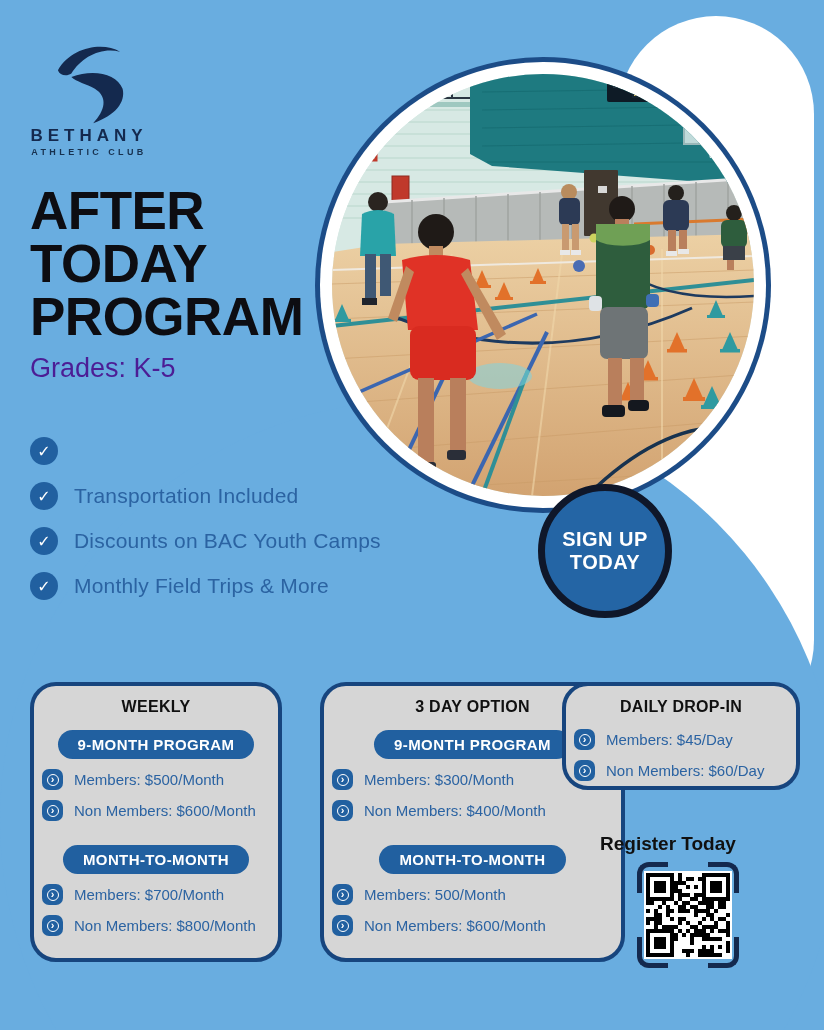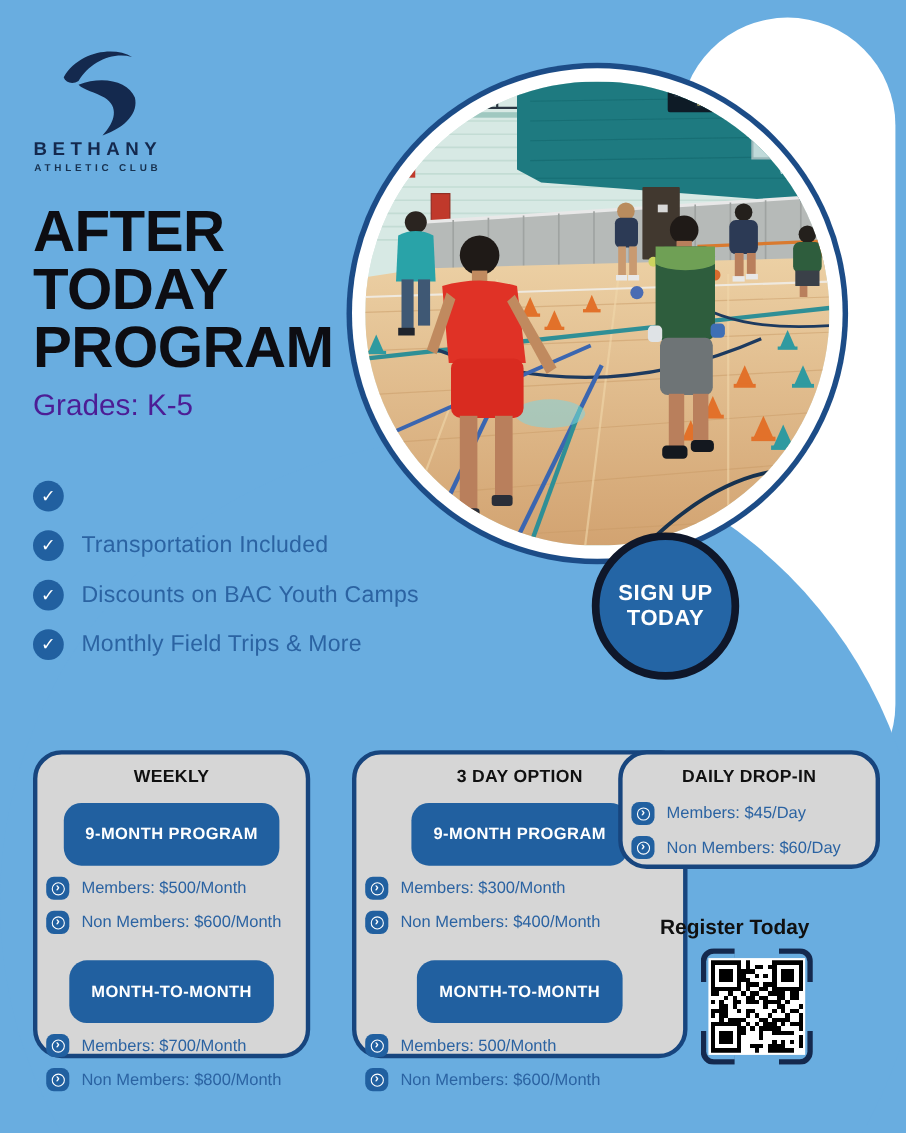--- a/index.html
+++ b/index.html
@@ -40,21 +40,21 @@
     display:flex;flex-direction:column;align-items:center;justify-content:center;
     color:#fff;font-weight:800;font-size:20px;line-height:1.15;letter-spacing:.5px;text-align:center;}
   
   .card{position:absolute;top:682px;background:#D6D6D6;border:4px solid #17457E;border-radius:26px;
     box-sizing:border-box;z-index:5;}
   .card-1{left:30px;width:252px;height:280px;}
   .card-2{left:292px;width:305px;height:280px;margin-left:28px;}
   .card-3{left:562px;width:238px;height:108px;}
   .card-title{text-align:center;font-weight:800;font-size:16px;color:#101010;margin-top:12px;letter-spacing:.3px;}
   .pill{margin:14px auto 4px;width:fit-content;background:#2160A0;color:#fff;font-weight:700;
-    font-size:15px;letter-spacing:.4px;padding:20px 20px;border-radius:16px;}
+    font-size:15px;letter-spacing:.4px;padding:6px 20px;border-radius:16px;}
   .pill-gap{margin-top:24px;}
   .price-row{display:flex;align-items:center;gap:11px;margin:10px 0 0 8px;}
   .price-label{font-size:15px;color:#2B63A2;font-weight:500;}
   .bullet{width:21px;height:21px;border-radius:7px;background:#2160A0;flex:0 0 21px;
     display:flex;align-items:center;justify-content:center;}
   .bullet b{width:12px;height:12px;border:1.6px solid #fff;border-radius:50%;color:#fff;
     font-size:11px;line-height:10px;font-weight:700;display:flex;align-items:center;justify-content:center;
     padding-bottom:1px;box-sizing:border-box;}
   
   .register-label{position:absolute;left:600px;top:833px;width:180px;z-index:5;

